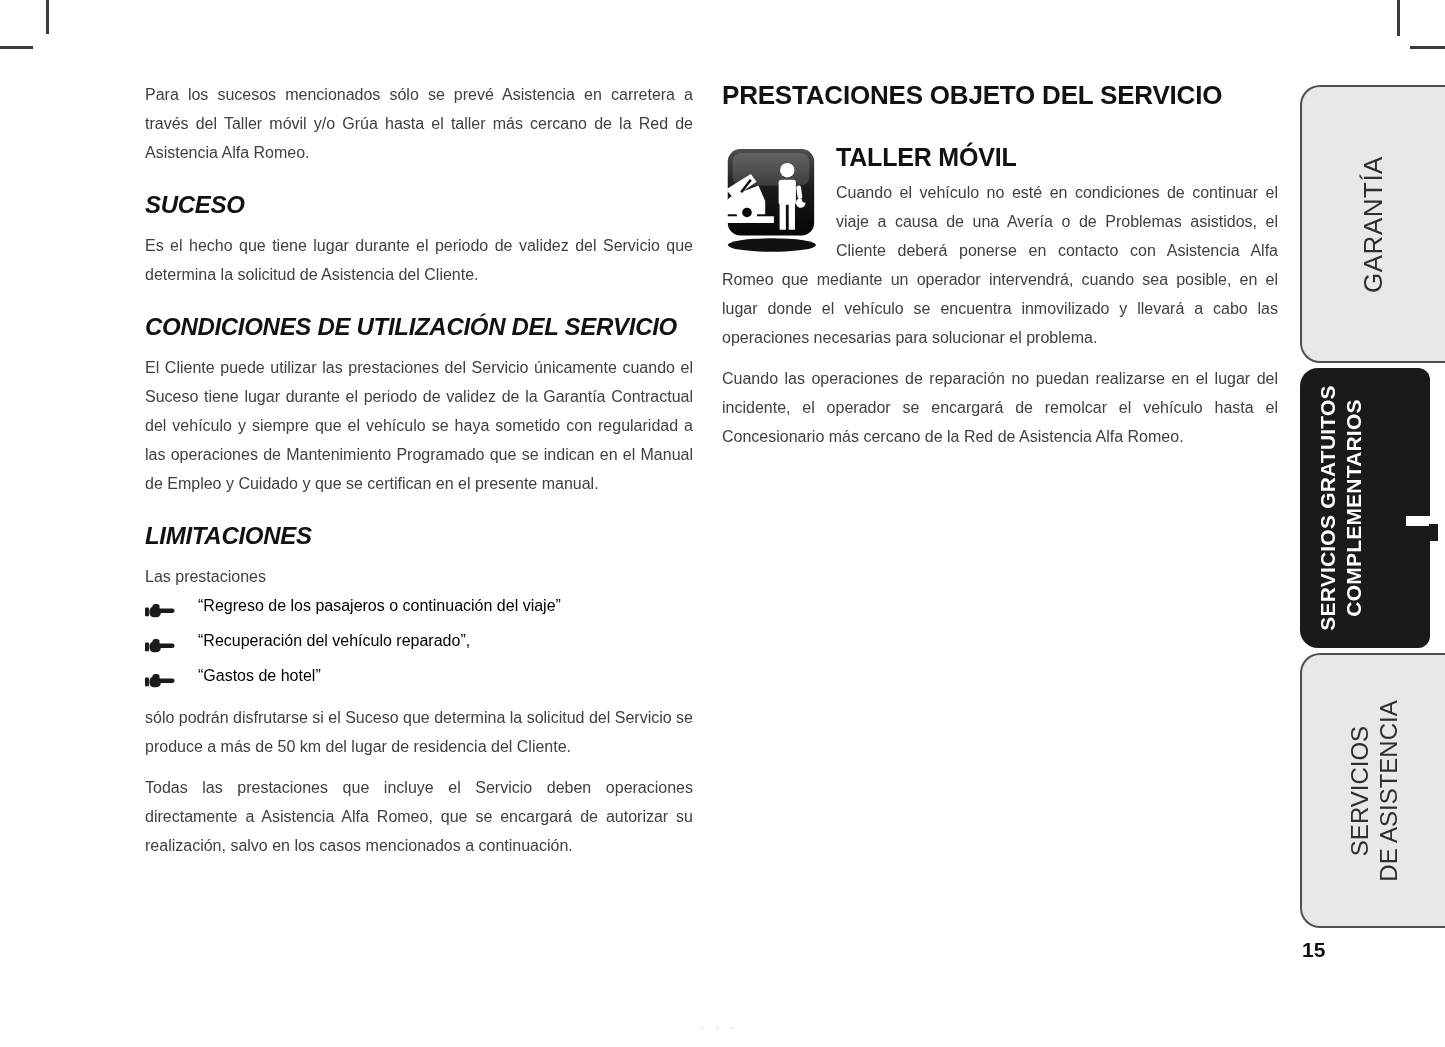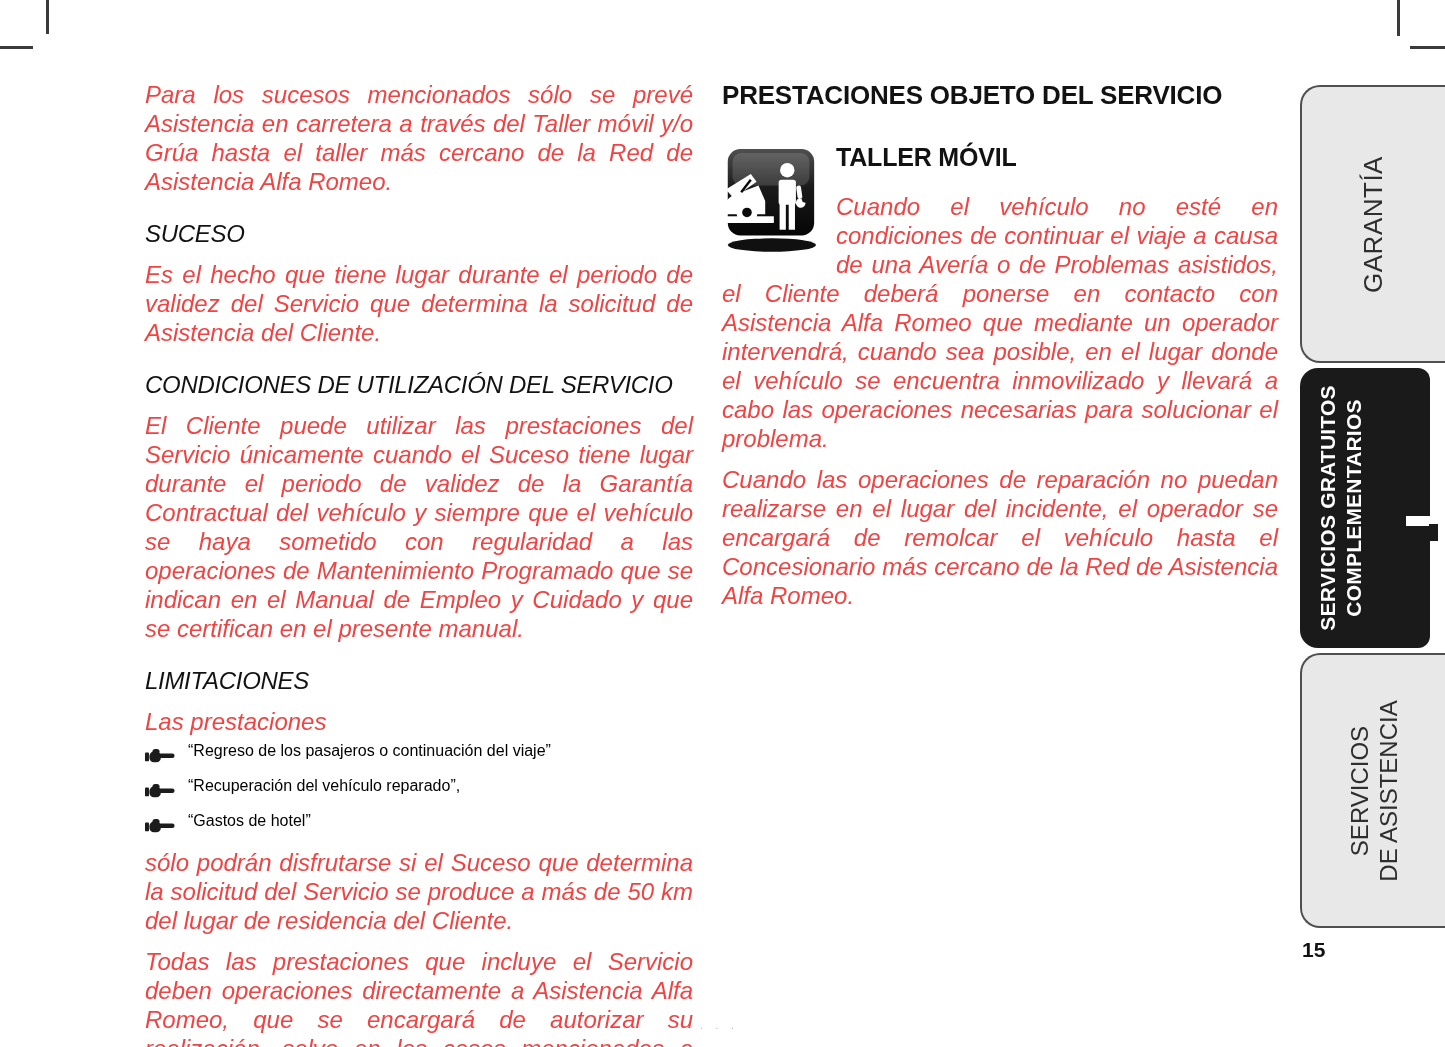--- a/index.html
+++ b/index.html
@@ -11,38 +11,38 @@
   .cropmark{position:absolute;background:#3a3a3a;}
   .cm-tl-v{left:46px;top:0;width:3px;height:34px;}
   .cm-tl-h{left:0;top:46px;width:33px;height:3px;}
   .cm-tr-v{left:1397px;top:0;width:3px;height:36px;}
   .cm-tr-h{left:1410px;top:46px;width:35px;height:3px;}
 
   
   .col-left{position:absolute;left:145px;top:80px;width:548px;}
   .col-right{position:absolute;left:722px;top:80px;width:556px;}
 
-  p.body{font-size:24px;line-height:29px;text-align:justify;color:#ef4444;margin:0;font-style:italic;}
+  p.body{font-size:16px;line-height:29px;text-align:justify;color:#404040;margin:0;}
   .col-left h2{
-    font-size:24px;line-height:28px;font-weight:normal;font-style:italic;
+    font-size:24px;line-height:28px;font-weight:bold;font-style:italic;
     color:#121212;margin:24px 0 12px;letter-spacing:-0.3px;
   }
   .lead{margin:0 0 6px !important;}
   ul.limit-list{list-style:none;margin:2px 0 10px;padding:0;}
-  ul.limit-list li{display:flex;align-items:flex-start;gap:13px;margin:3px 0 9px;}
+  ul.limit-list li{display:flex;align-items:flex-start;gap:23px;margin:3px 0 9px;}
   ul.limit-list li .hand{flex:0 0 auto;margin-top:6px;}
   .mt12{margin-top:12px !important;}
 
   
   .rhead{font-size:26px;line-height:31px;font-weight:bold;color:#121212;margin:0;letter-spacing:-0.2px;}
   .rhead span{display:block;}
   .service{margin-top:30px;}
   .service::after{content:"";display:block;clear:both;}
   .icon-block{float:left;width:96px;height:112px;margin:2px 18px 0 0;}
-  .service h3{font-size:25px;font-weight:bold;color:#121212;margin:0 0 20px;padding-top:2px;letter-spacing:-0.2px;}
+  .service h3{font-size:25px;font-weight:bold;color:#121212;margin:0 0 6px;padding-top:2px;letter-spacing:-0.2px;}
   .service p{margin-bottom:12px;}
 
   
   .tab{position:absolute;box-sizing:border-box;}
   .tab-light{
     left:1300px;width:145px;background:#e8e8e8;
     border:2px solid #4f4f4f;border-right:none;
     border-radius:20px 0 0 20px;
   }
   .tab-dark{

